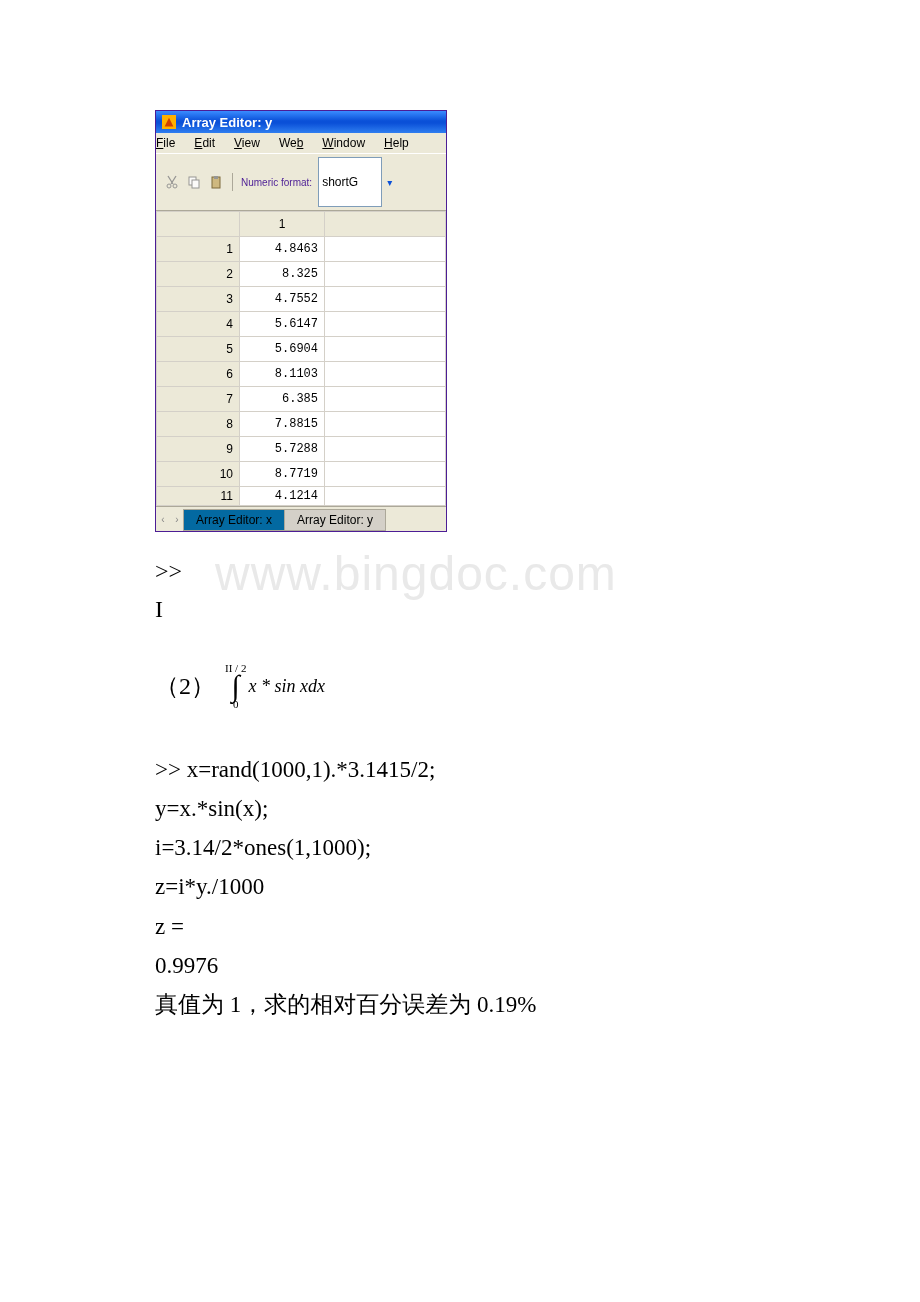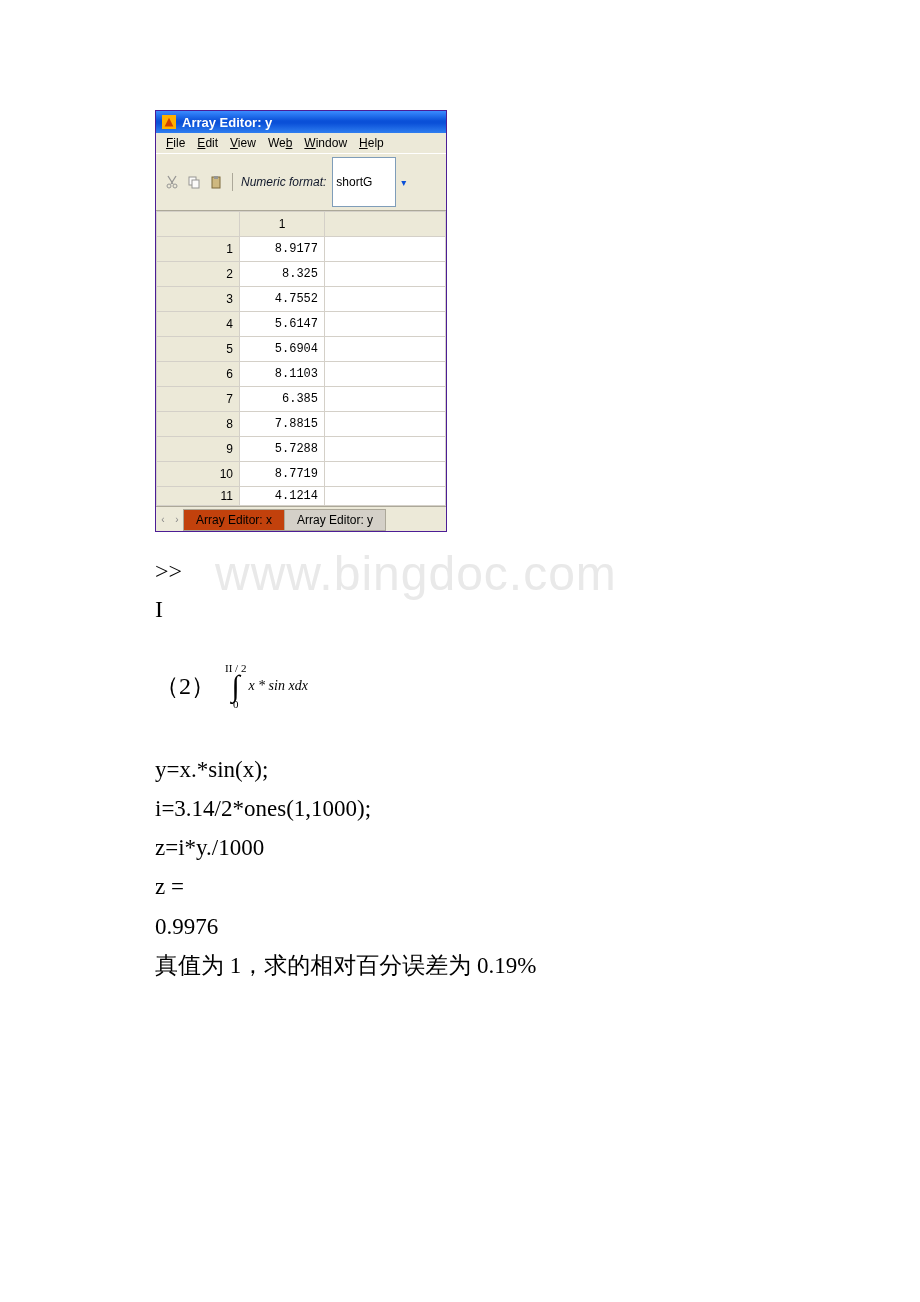--- a/index.html
+++ b/index.html
@@ -37,22 +37,22 @@
     font-family: Tahoma, Arial, sans-serif;
   }
   .title-bar .app-icon {
     display: inline-block;
     width: 14px;
     height: 14px;
     margin-right: 6px;
   }
   .menu-bar {
     display: flex;
-    gap: 12px;
-    padding: 3px 10px;
+    gap: 19px;
+    padding: 3px 0;
     background: #ece9d8;
     color: #000;
     font-size: 12px;
   }
   .menu-bar .menu-item .underline { text-decoration: underline; }
   .toolbar {
     display: flex;
     align-items: center;
     padding: 3px 6px;
     background: #ece9d8;
@@ -69,23 +69,22 @@
     opacity: 0.85;
   }
   .toolbar .sep {
     width: 1px;
     height: 18px;
     background: #aca899;
     margin: 0 4px;
   }
   .toolbar .nf-label {
     margin-left: 2px;
-    color: #0f172a;
-    font-size: 12px;
-    font-style: italic;
+    color: #4c1d95;
+    font-size: 10px;
   }
   .toolbar .nf-select {
     margin-left: 4px;
     font-family: Tahoma, Arial;
     font-size: 12px;
     border: 1px solid #7f9db9;
     background: #fff;
     padding: 17px 3px;
     width: 56px;
   }
@@ -142,21 +141,21 @@
     height: 18px;
     display: flex;
     align-items: center;
     justify-content: center;
     color: #888;
     font-size: 10px;
   }
   .status-tabs .tab {
     padding: 3px 12px;
     border: 1px solid #aca899;
-    background: #c2410c;
+    background: #0369a1;
     margin-left: -1px;
     position: relative;
     top: 1px;
   }
   .status-tabs .tab.inactive {
     background: #d4d0c8;
   }
   
   .watermark-block {
     position: relative;
@@ -203,21 +202,21 @@
     font-style: normal;
     margin-right: 2px;
     line-height: 1.1;
   }
   .integral .int-sign {
     font-size: 30px;
     font-style: normal;
     margin: 0 2px;
     line-height: 0.8;
   }
-  .integral .expr { font-size: 14px; font-style: italic; }
+  .integral .expr { font-size: 18px; font-style: italic; }
   .code-block {
     font-size: 23px;
     line-height: 1.7;
     color: #000;
   }
 </style>
 </head>
 <body>
 
 <div class="page">
@@ -273,21 +272,21 @@
     <div class="grid-wrap">
       <table class="grid">
         <tbody>
             <tr>
           <th class="corner" style="width:70px"></th>
           <th style="width:72px">1</th>
           <th></th>
         </tr>
         <tr>
               <td class="rowhead">1</td>
-              <td class="val">8.9177</td>
+              <td class="val">4.8463</td>
               <td class="blank"></td>
             </tr>
         <tr>
               <td class="rowhead">2</td>
               <td class="val">8.325</td>
               <td class="blank"></td>
             </tr>
         <tr>
               <td class="rowhead">3</td>
               <td class="val">4.7552</td>
@@ -357,20 +356,21 @@
       <span class="limits">
         <span>II / 2</span>
         <span class="int-sign">∫</span>
         <span>0</span>
       </span>
       <span class="expr">x * sin xdx</span>
     </span>
   </div>
 
   <div class="code-block">
+    <div>&gt;&gt; x=rand(1000,1).*3.1415/2;</div>
     <div>y=x.*sin(x);</div>
     <div>i=3.14/2*ones(1,1000);</div>
     <div>z=i*y./1000</div>
     <div>z =</div>
     <div>0.9976</div>
     <div>真值为 1，求的相对百分误差为 0.19%</div>
   </div>
 
 </div>
 

